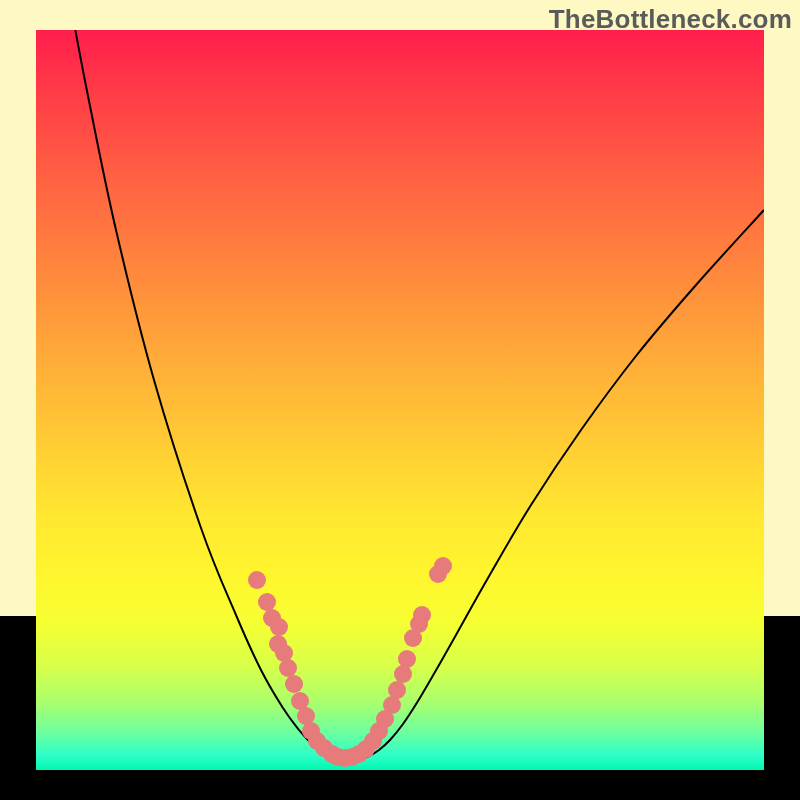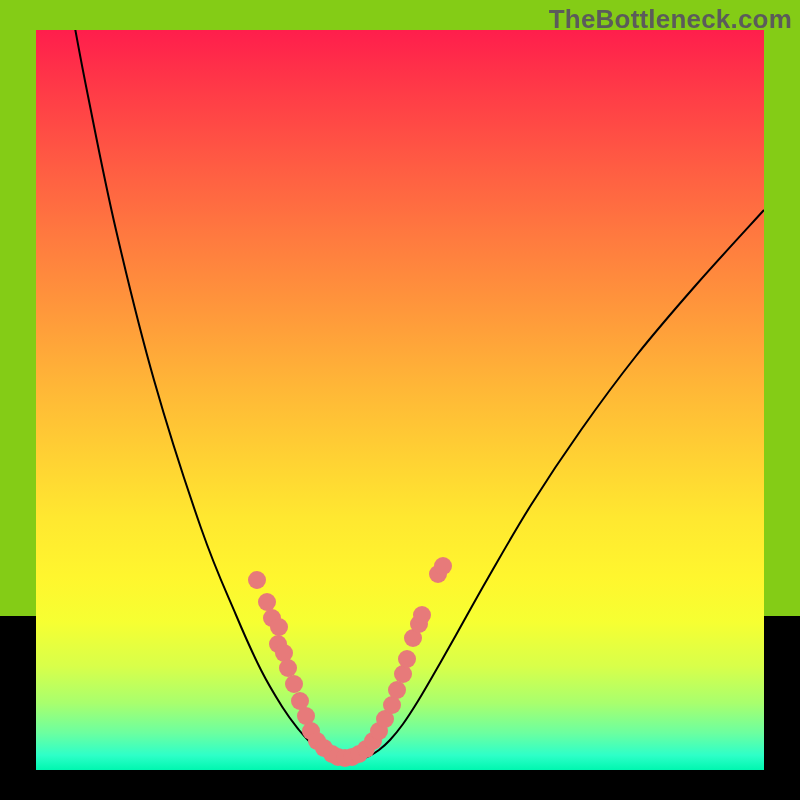--- a/index.html
+++ b/index.html
@@ -9,21 +9,21 @@
     height: 800px;
     background: #000;
     overflow: hidden;
   }
   .frame {
     position: absolute;
     left: 0;
     top: 0;
     width: 800px;
     height: 616px;
-    background: #84cc16;
+    background: #fef9c3;
     text-align: right;
   }
   .plot {
     position: absolute;
     left: 36px;
     top: 30px;
     width: 728px;
     height: 740px;
     
     background: linear-gradient(

